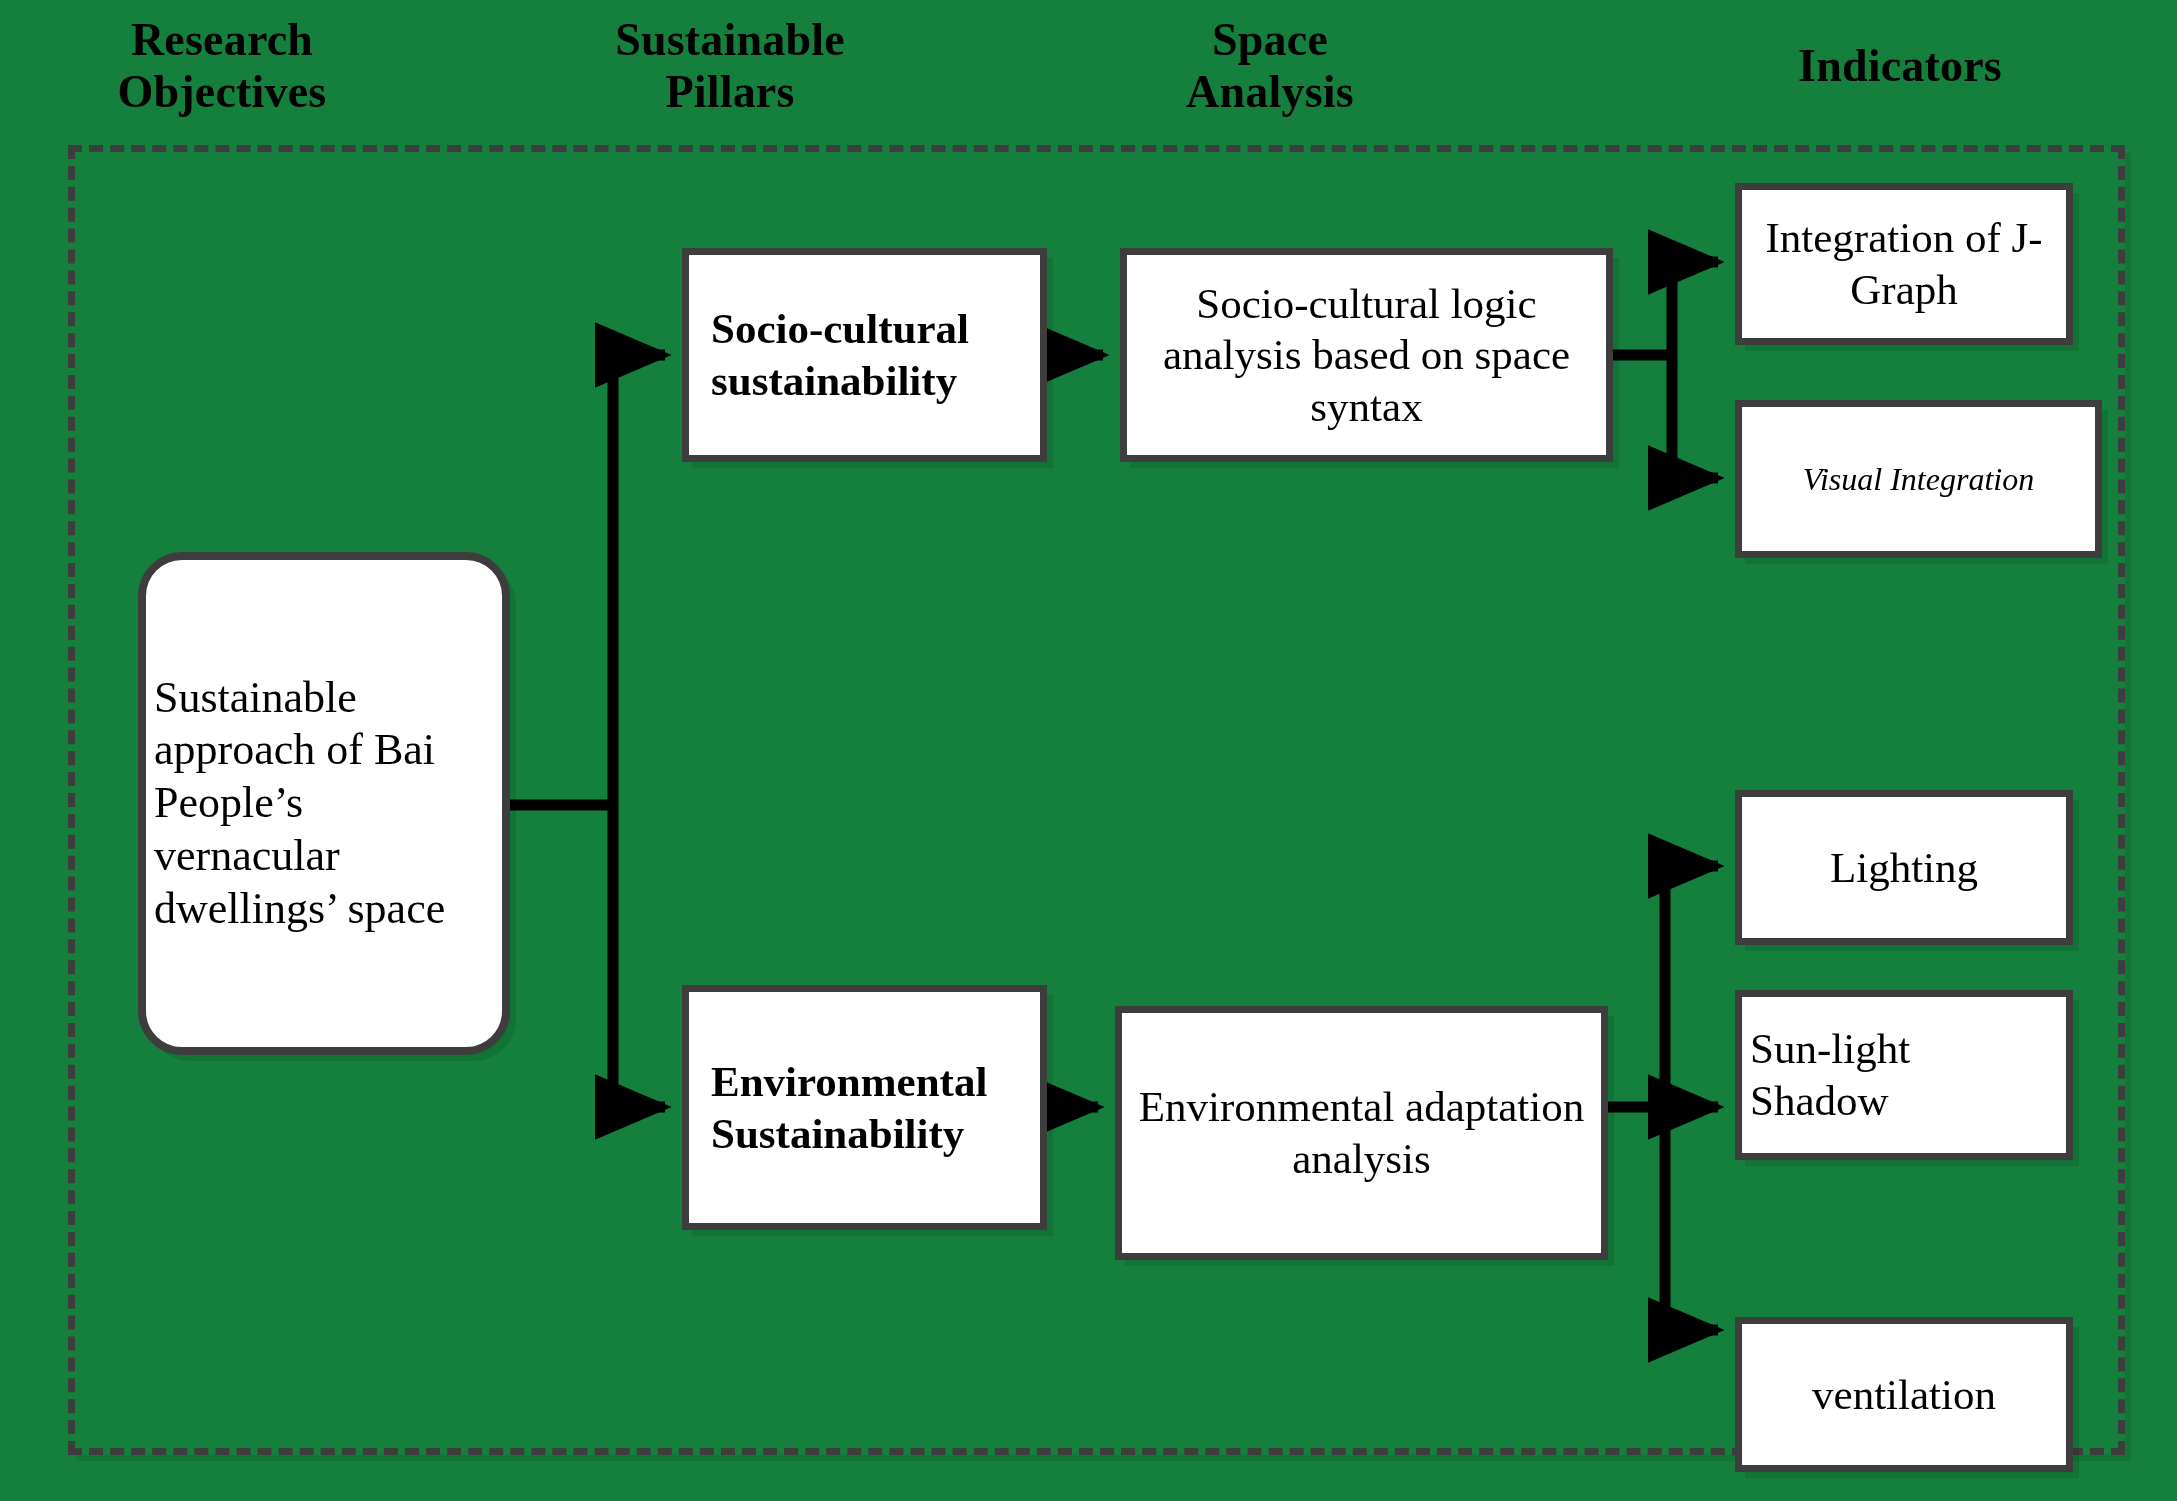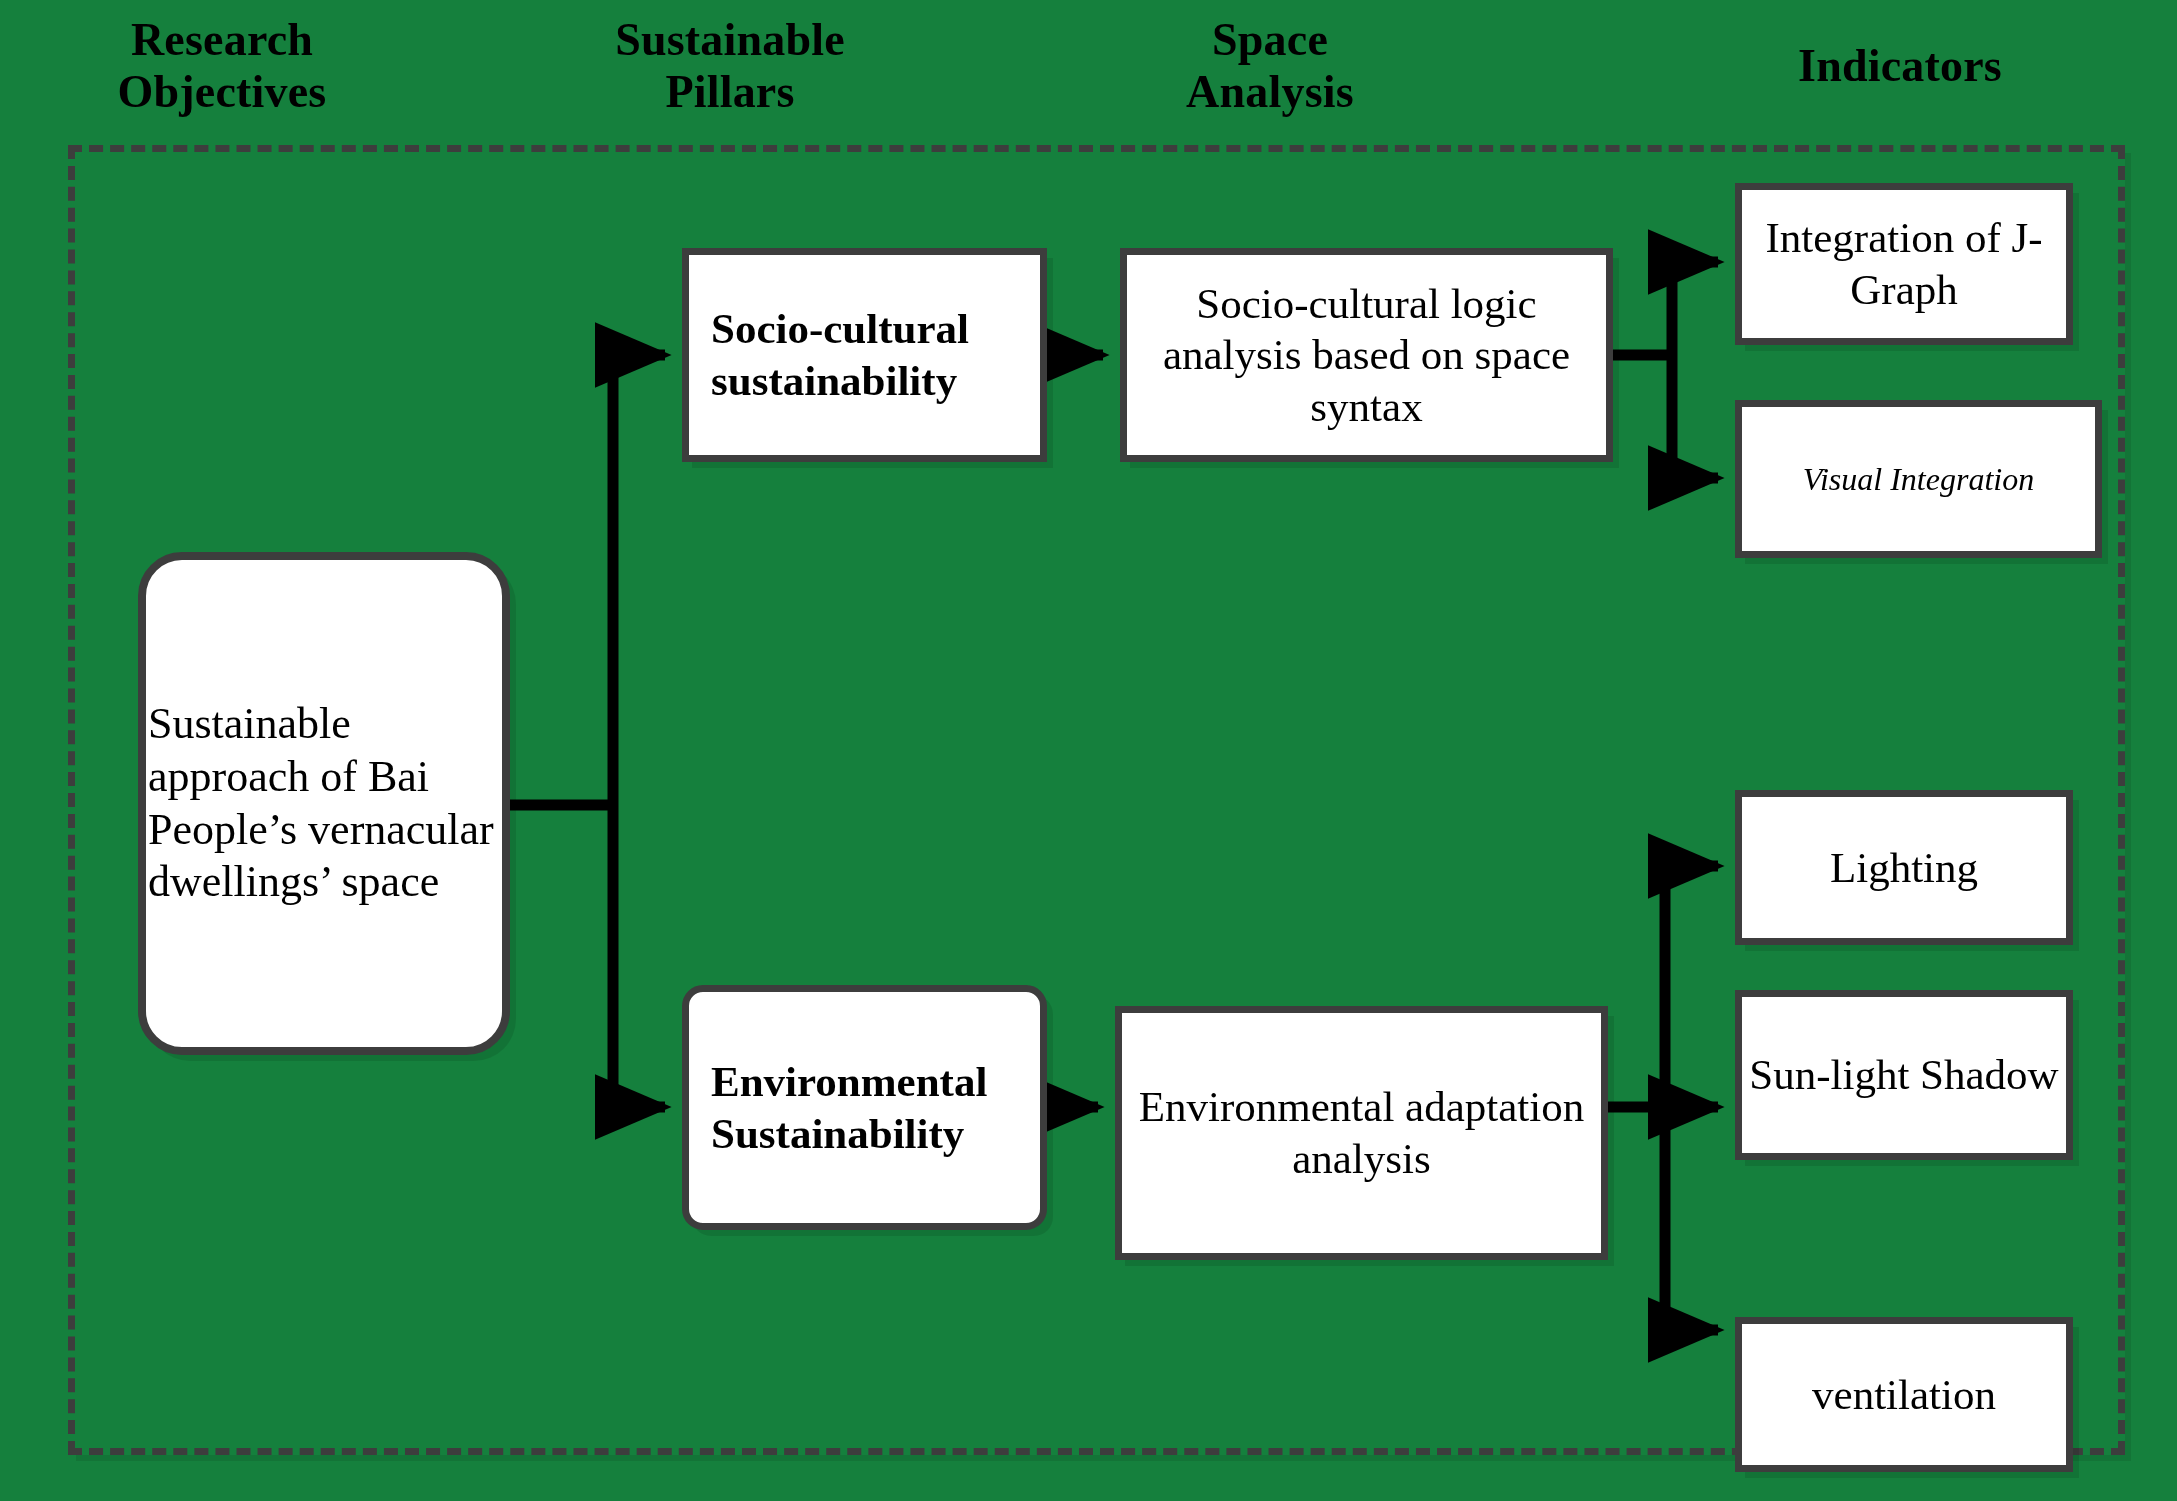--- a/index.html
+++ b/index.html
@@ -55,21 +55,21 @@
     border-radius: 44px;
     border-width: 8px;
   }
   .node.bold-left {
     font-weight: bold;
     justify-content: flex-start;
     text-align: left;
   }
   .node .label {
     display: block;
-    padding: 0 2px;
+    padding: 0 8px;
     white-space: pre-line;
   }
   .node.bold-left .label { padding-left: 22px; }
   
   #connectors {
     position: absolute;
     left: 0;
     top: 0;
     width: 2177px;
     height: 1501px;
@@ -127,21 +127,21 @@
 
   <div class="node rounded" style="left:138px; top:552px; width:372px; height:503px; font-size:44px; text-align:left;">
     <span class="label">Sustainable approach of Bai People’s vernacular dwellings’ space</span>
   </div>
 
   <div class="node bold-left" style="left:682px; top:248px; width:365px; height:214px; font-size:43px;">
     <span class="label">Socio-cultural
 sustainability</span>
   </div>
 
-  <div class="node bold-left" style="left:682px; top:985px; width:365px; height:245px; font-size:43px;border-radius:21px;">
+  <div class="node bold-left" style="left:682px; top:985px; width:365px; height:245px; font-size:43px;">
     <span class="label">Environmental
 Sustainability</span>
   </div>
 
   <div class="node" style="left:1120px; top:248px; width:493px; height:214px; font-size:43px; text-align:center;">
     <span class="label">Socio-cultural logic analysis based on space syntax</span>
   </div>
 
   <div class="node" style="left:1115px; top:978px; width:493px; height:254px; font-size:43px; text-align:center;margin-top:28px;">
     <span class="label">Environmental adaptation analysis</span>

